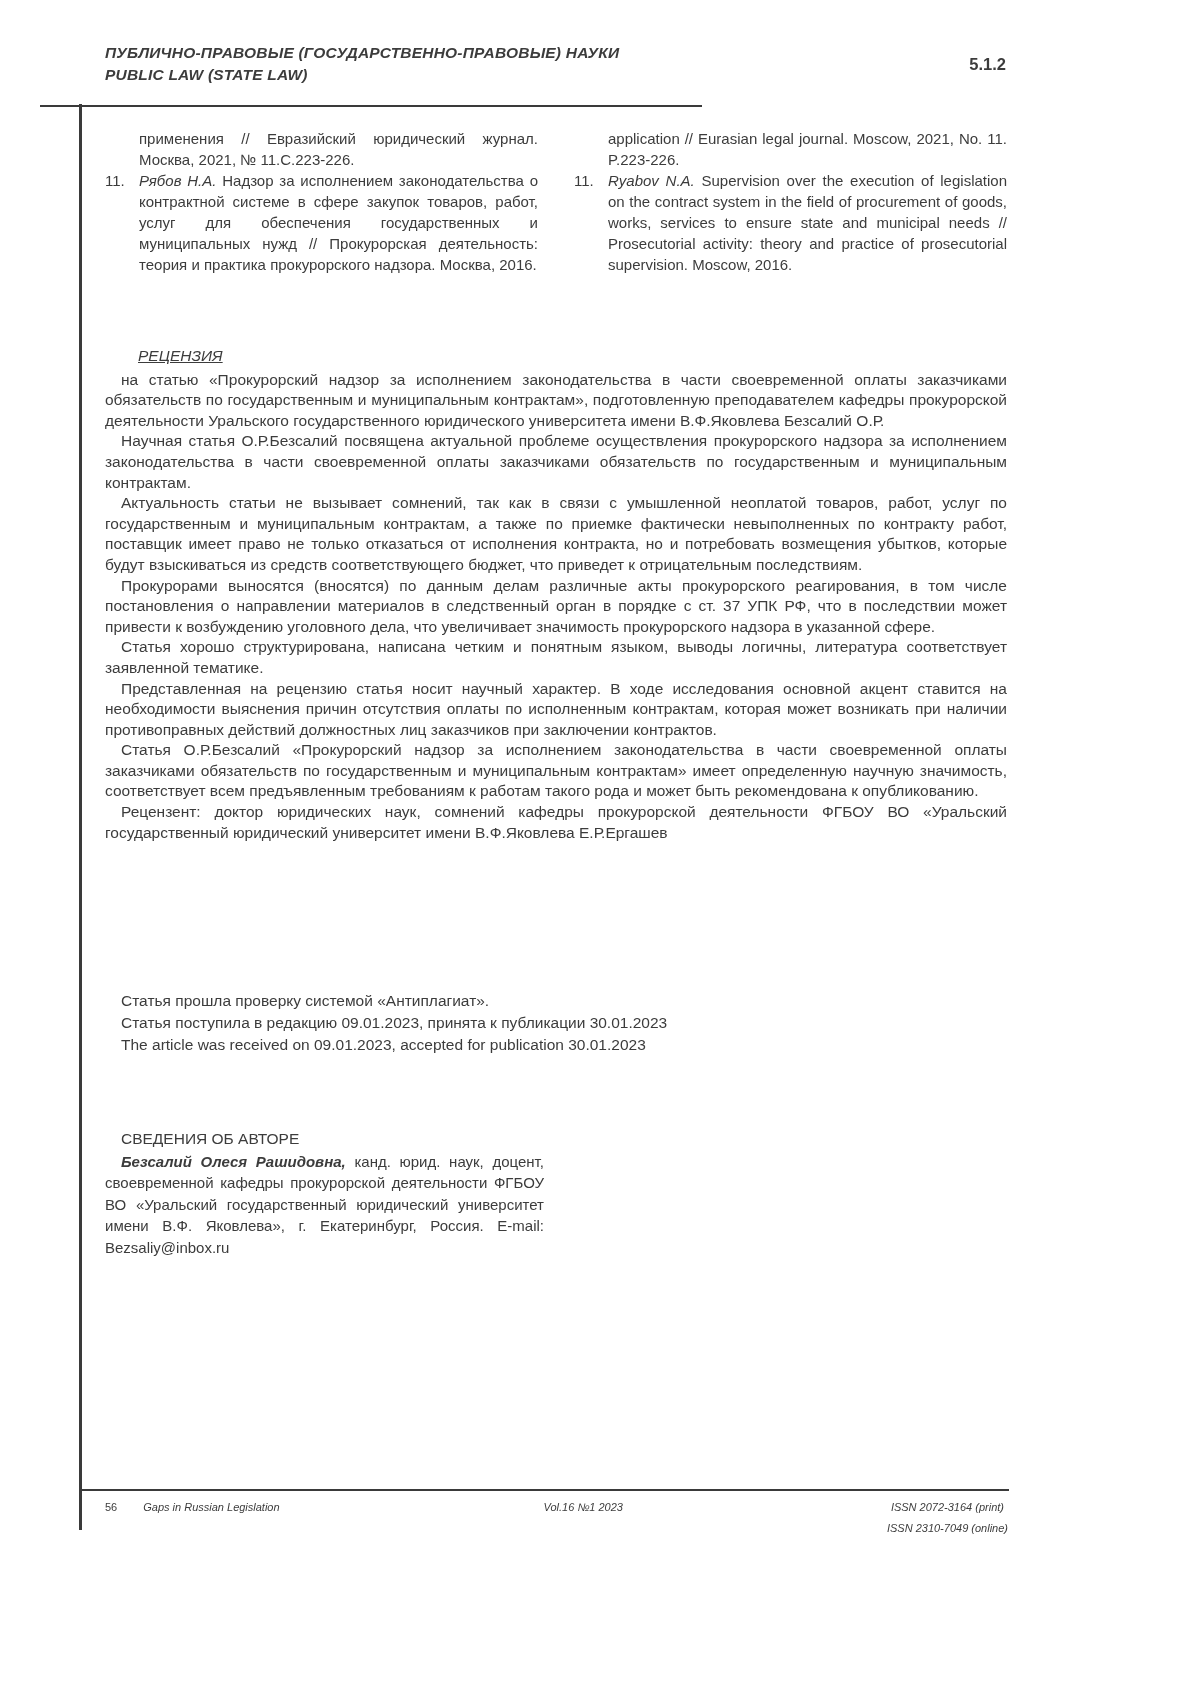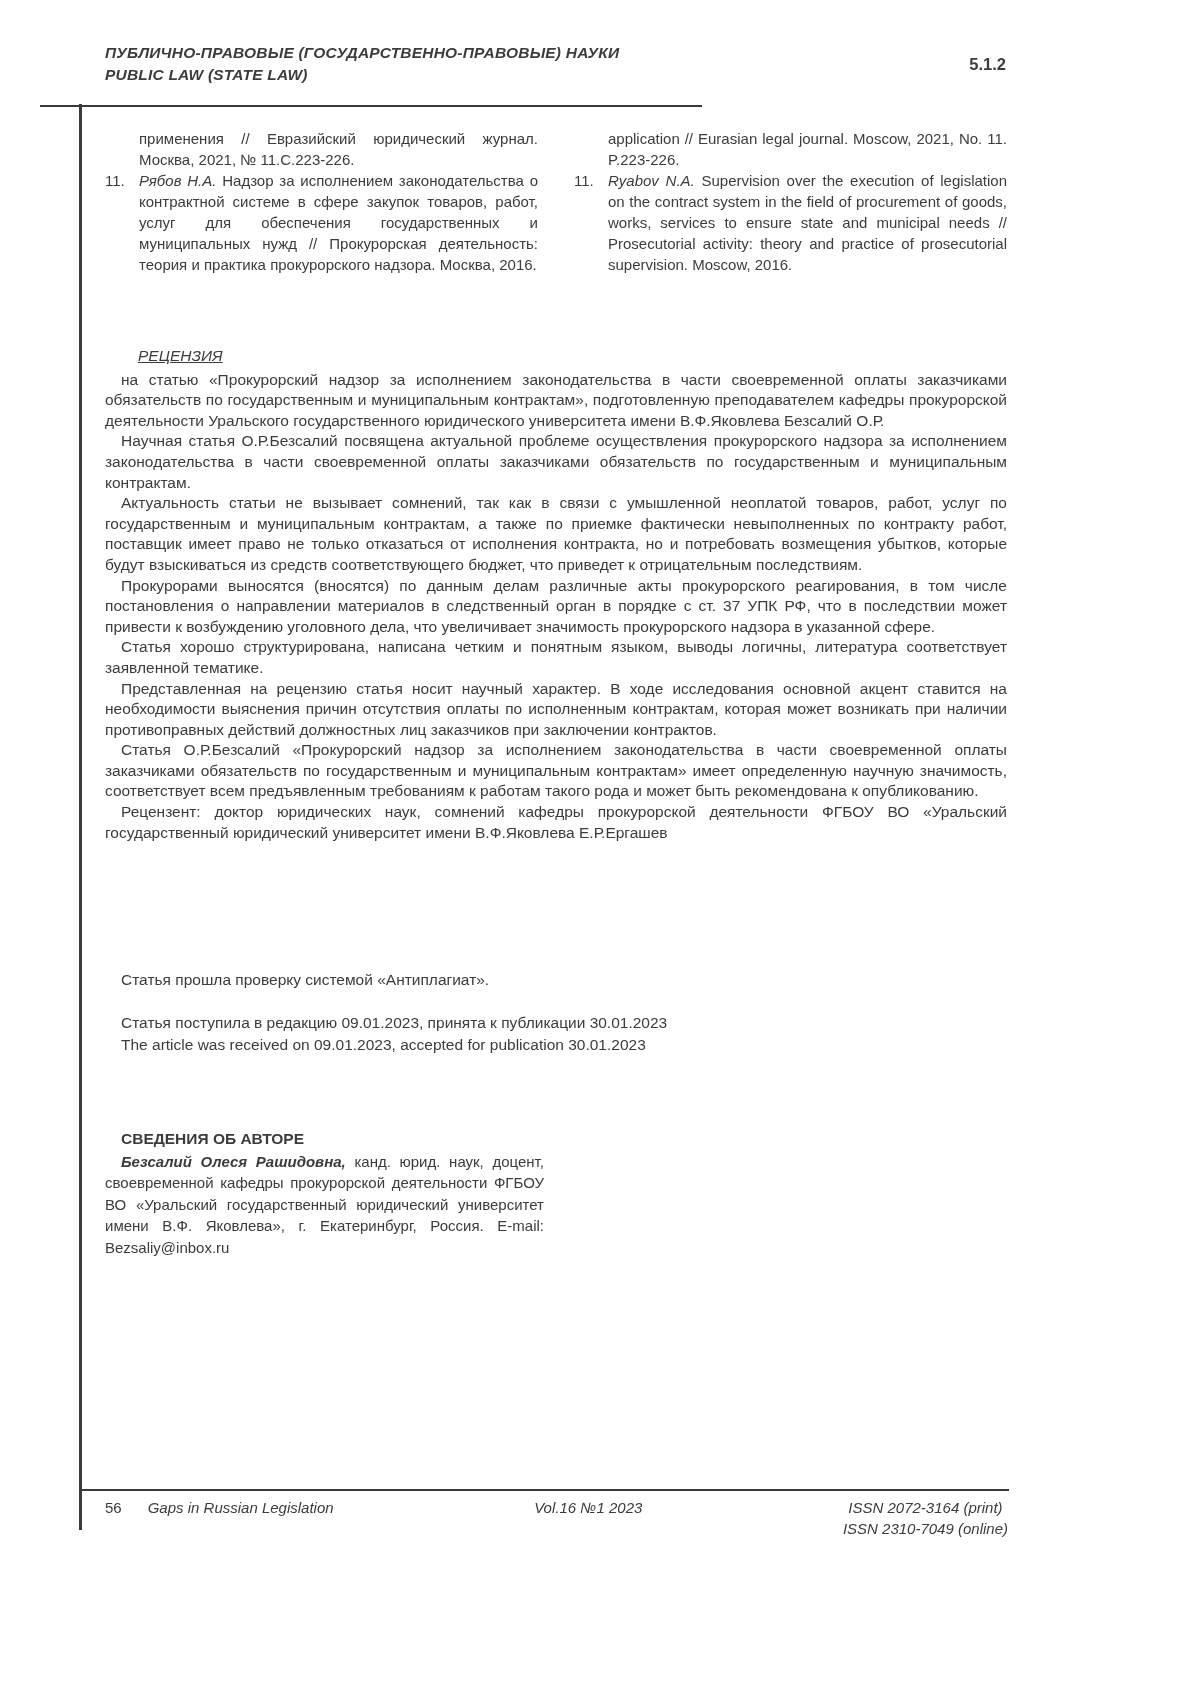--- a/index.html
+++ b/index.html
@@ -43,37 +43,37 @@
   .ref-num { width: 34px; flex: 0 0 34px; }
   .ref-text { flex: 1; text-align: justify; }
 
   .review { position: absolute; left: 105px; top: 346px; width: 902px; font-size: 15.5px; line-height: 20.6px; }
   .review-heading {
     font-style: italic; font-weight: normal; font-size: 15.5px;
     text-decoration: underline; margin-left: 33px; margin-bottom: 3px;
   }
   .review-para { text-align: justify; text-indent: 16px; }
 
-  .note-antiplagiat { position: absolute; left: 105px; top: 971px; width: 902px; font-size: 15.5px; text-indent: 16px; }
+  .note-antiplagiat { position: absolute; left: 105px; top: 992px; width: 902px; font-size: 15.5px; text-indent: 16px; }
   .note-received { position: absolute; left: 105px; top: 1012px; width: 902px; font-size: 15.5px; line-height: 21.5px; text-indent: 16px; }
   .note-received p { text-indent: 16px; }
 
   .authors {
     position: absolute; left: 105px; top: 1128px; width: 902px;
     display: grid; grid-template-columns: 1fr 1fr; column-gap: 24px;
     font-size: 15px; line-height: 21.5px;
   }
-  .author-heading { font-weight: bold; font-size: 15.5px; text-indent: 16px; margin-bottom: 1px; }
+  .author-heading { font-weight: normal; font-size: 15.5px; text-indent: 16px; margin-bottom: 1px; }
   .author-para { text-align: justify; text-indent: 16px; }
   .author-name { font-weight: bold; font-style: italic; }
 
   .footer {
     position: absolute; left: 105px; top: 1497px; width: 903px;
     display: flex; justify-content: space-between;
-    font-size: 15px; line-height: 21px;
+    font-size: 11px; line-height: 21px;
   }
   .footer-left { display: flex; gap: 26px; }
   .footer i, .footer .it { font-style: italic; }
   .footer-right { text-align: center; font-style: italic; }
   .footer-center { font-style: italic; }
 </style>
 </head>
 <body>
 
 <div class="page">

